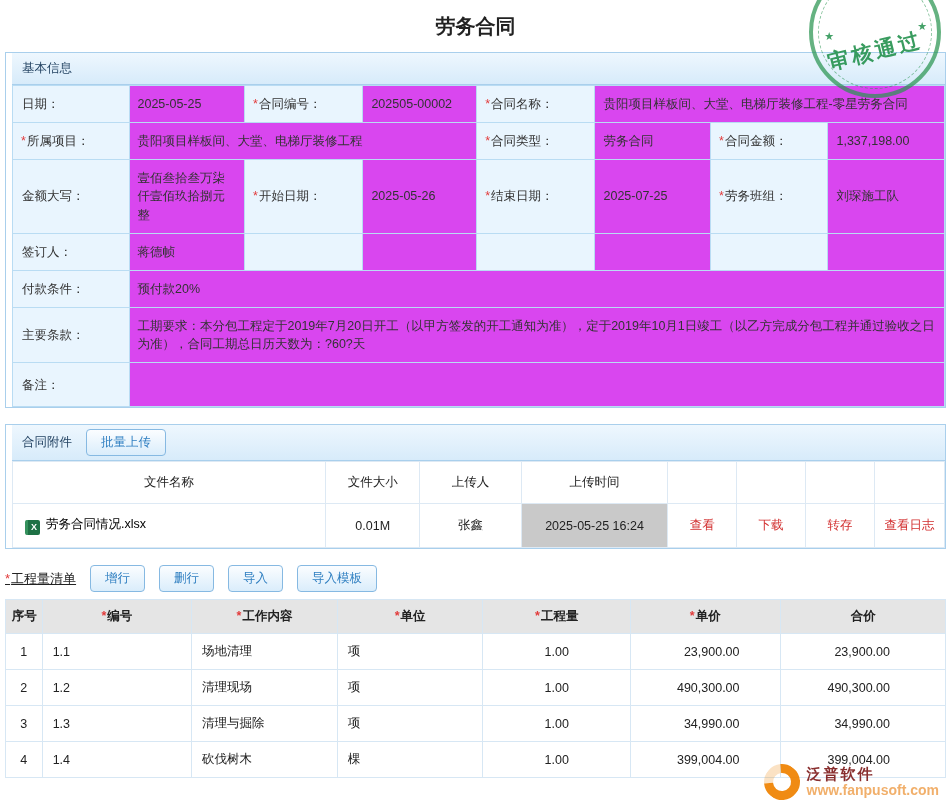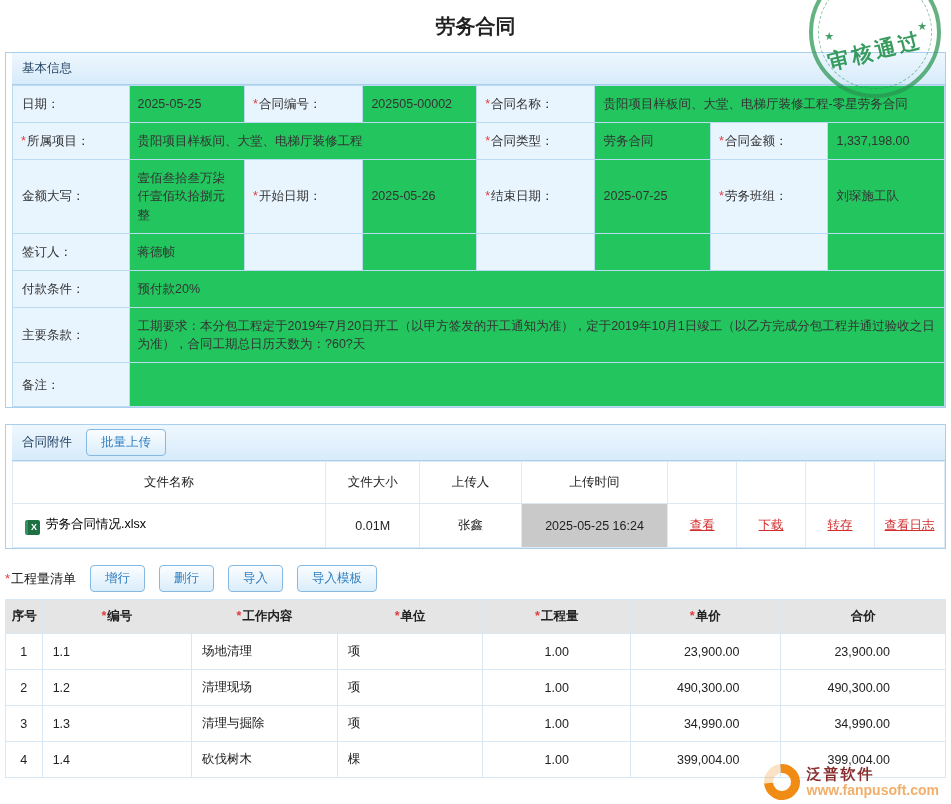--- a/index.html
+++ b/index.html
@@ -21,21 +21,21 @@
     padding: 7px 10px; font-size: 12.5px; color: #1f3f5f;
     display: flex; align-items: center; gap: 14px;
   }
   
   table.form { width: 100%; border-collapse: collapse; table-layout: fixed; }
   .form td {
     border: 1px solid #b9dcf3; padding: 9px 8px; line-height: 1.45;
     font-size: 12.5px; vertical-align: middle; word-break: break-all;
   }
   td.lbl { background: #e9f5fe; text-align: left; color: #333; }
-  td.val { background: #22c55e; text-align: left; }
+  td.val { background: #d946ef; text-align: left; }
   .req { color: #e23b3b; margin-right: 1px; }
   
   .btn {
     background: linear-gradient(#fbfdff, #daedfb);
     border: 1px solid #86b9e2; color: #2f7fc1;
     padding: 4px 14px; border-radius: 4px; font-size: 12.5px; cursor: pointer;
     font-family: inherit;
   }
   
   table.attach { width: 100%; border-collapse: collapse; table-layout: fixed; background:#fff; }
@@ -47,24 +47,24 @@
   .xls-icon {
     display: inline-block; width: 15px; height: 15px; background: #1e7145;
     color: #fff; font-size: 9px; font-weight: bold; text-align: center;
     line-height: 15px; border-radius: 2px; margin-right: 6px; vertical-align: -2px;
     border-left: 3px solid #35915d;
   }
   .file-link { color: #000000; text-decoration: none; cursor: pointer; }
   .cell-size { color: #cf5a21; }
   .cell-user { color: #c43b2e; }
   .cell-time { background: #c9c9c9; color: #b06010; }
-  a.op { color: #d22f2f; text-decoration: underline; cursor: pointer; }
+  a.op { color: #d22f2f; cursor: pointer; }
   
   .boq-bar { margin: 0 5px 7px; display: flex; align-items: center; gap: 14px; font-size: 13px; }
-  .boq-title { color: #222; }
+  .boq-title { color: #222; text-decoration: underline; }
   table.boq { width: 941px; margin: 0 5px; border-collapse: collapse; table-layout: fixed; }
   .boq th, .boq td { border: 1px solid #d7e7f4; font-size: 12.5px; color: #222; }
   .boq th { padding: 8px 4px; font-weight: bold; background: #e5e5e5; text-align: center; }
   .boq td { padding: 9px 6px; background: #fff; }
   .boq .c-no   { text-align: center; }
   .boq .c-code { text-align: left; padding-left: 10px; }
   .boq .c-content { text-align: left; padding-left: 10px; }
   .boq .c-unit { text-align: left; padding-left: 10px; }
   .boq .c-qty  { text-align: center; }
   .boq .c-price{ text-align: right; padding-right: 40px; }

